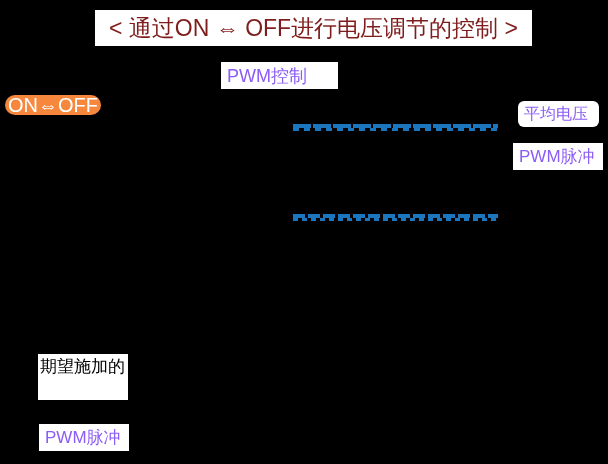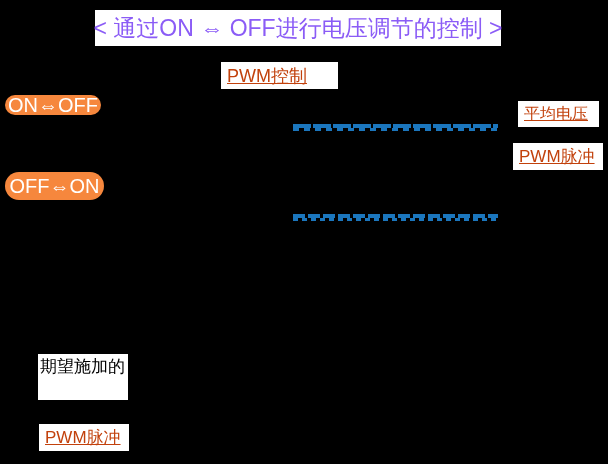--- a/index.html
+++ b/index.html
@@ -10,38 +10,37 @@
   #canvas {
     position: relative;
     width: 608px;
     height: 464px;
     background: var(--background, #000);
     overflow: hidden;
   }
   .abs { position: absolute; box-sizing: border-box; }
 
   .title-box {
-    left: 95px; top: 10px; width: 406px; height: 36px;
+    left: 95px; top: 10px; width: 437px; height: 36px;
     background: var(--box-white, #fff);
-    color: #8b5cf6;
+    color: #7f1d1d;
     font-size: 23px;
     display: flex; align-items: center; justify-content: center;
     white-space: nowrap;
   }
 
   .white-label {
     background: var(--box-white, #fff);
-    color: #c2410c;
+    color: #8b5cf6;
     display: flex; align-items: center;
     padding: 4px 6px;
     white-space: nowrap;
-    text-decoration: underline;
   }
   .pwm-control { left: 221px; top: 62px; width: 117px; height: 27px; font-size: 18px; }
-  .avg-voltage { left: 518px; top: 101px; width: 81px; height: 26px; font-size: 16px; }
+  .avg-voltage { left: 518px; top: 101px; width: 81px; height: 26px; font-size: 16px; border-radius: 6px; }
   .pwm-pulse-right { left: 513px; top: 143px; width: 90px; height: 27px; font-size: 17px; }
   .desired-waveform {
     left: 38px; top: 354px; width: 90px; height: 46px;
     background: var(--box-white, #fff); color: #000;
     font-size: 17px; line-height: 22px; padding: 2px 2px;
   }
   .pwm-pulse-bottom { left: 39px; top: 424px; width: 90px; height: 27px; font-size: 17px; }
 
   .badge {
     background: var(--accent-orange, #F6873D);
@@ -94,21 +93,20 @@
 <div id="canvas">
 
   <div class="abs title-box">
     <span>&lt; 通过ON ⇔ OFF进行电压调节的控制 &gt;</span>
   </div>
 
   <div class="abs white-label pwm-control">PWM控制</div>
 
   <div class="abs badge badge-on-off">ON⇔OFF</div>
 
-  <div class="abs badge badge-off-on">OFF⇔ON</div>
 
   <div class="abs white-label avg-voltage">平均电压</div>
 
   <div class="abs pulse-train train-1">
     <div class="pt-top"></div>
     <div class="pt-bottom"></div>
   </div>
 
   <div class="abs white-label pwm-pulse-right">PWM脉冲</div>
 

